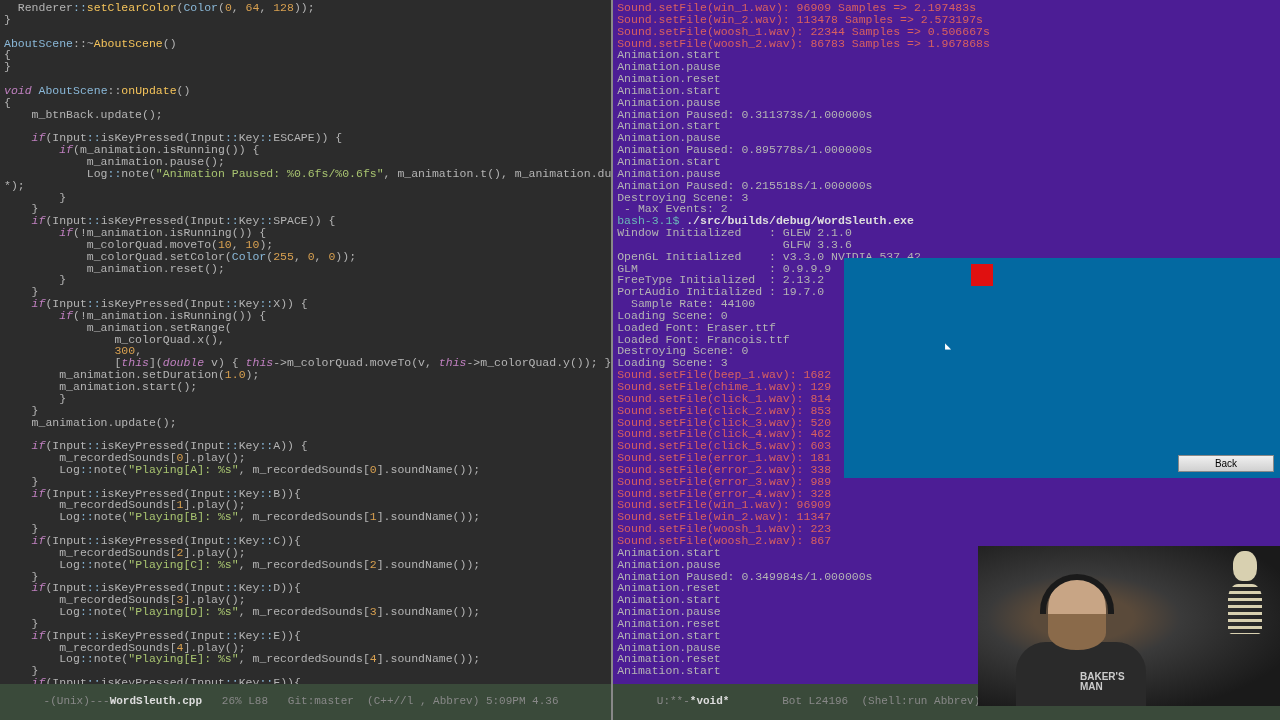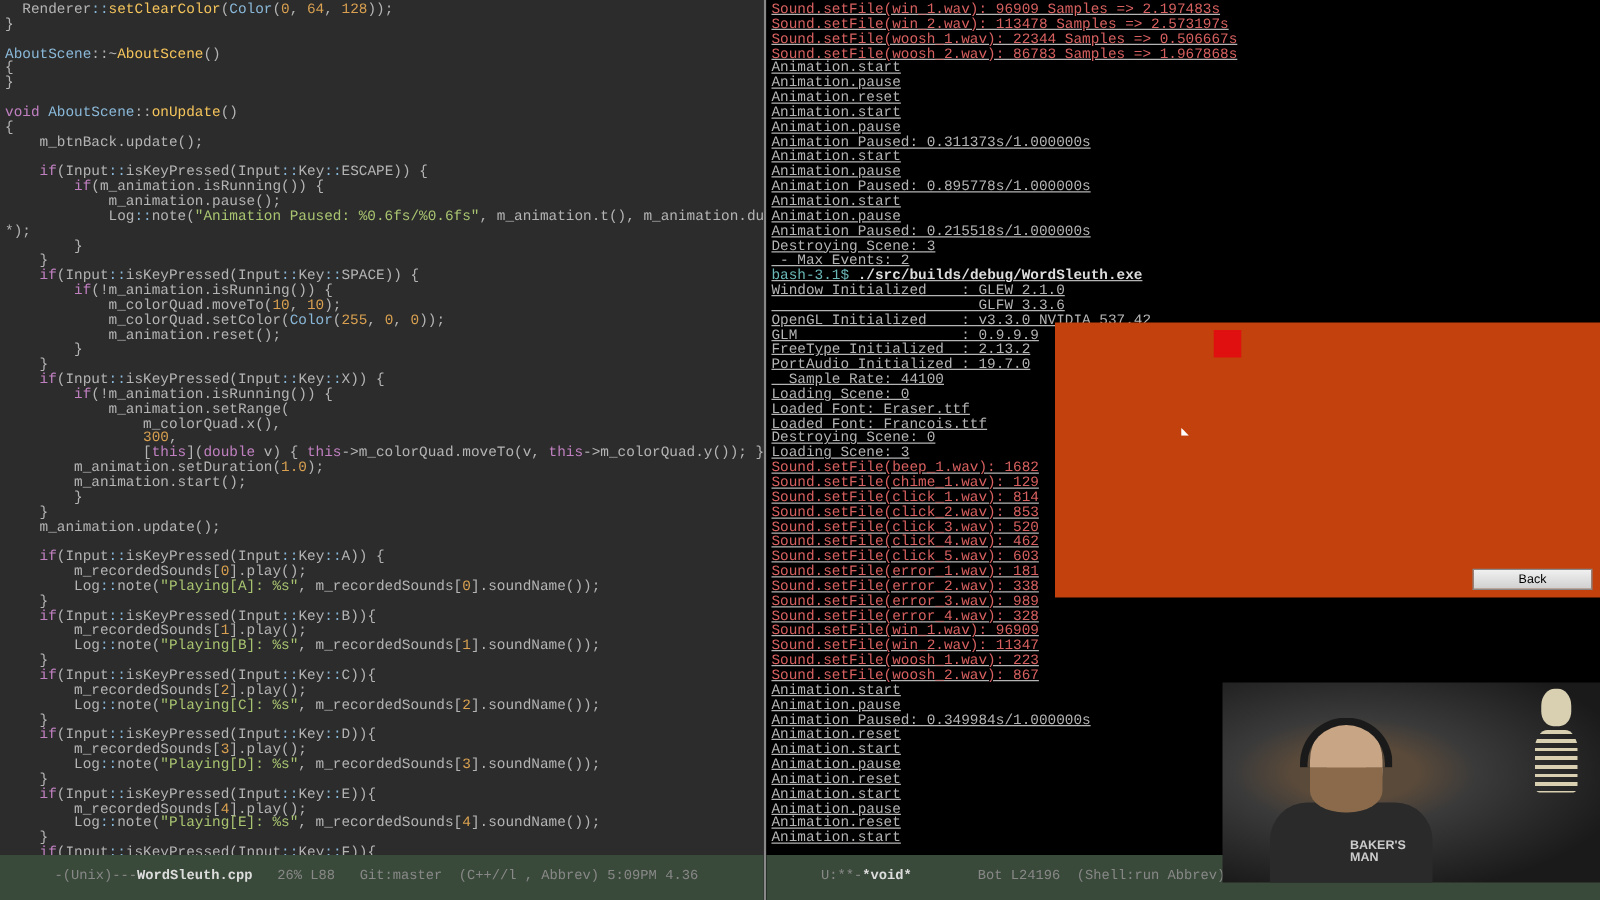--- a/index.html
+++ b/index.html
@@ -9,24 +9,24 @@
   font-size: 11.5px;
   line-height: 1.03;
   color: #b4b4b4;
   overflow: hidden;
   width: 1280px;
   height: 720px;
 }
 .container { display: flex; height: 100%; }
 .left-pane { width: 638px; height: 100%; background: #2c2c2c; overflow: hidden; position: relative; }
 .divider { width: 2px; background: #888; height: 100%; }
-.right-pane { width: 696px; height: 100%; background: #000000; overflow: hidden; position: relative; text-decoration: underline; }
+.right-pane { width: 696px; height: 100%; background: #4c1d95; overflow: hidden; position: relative; }
 .code-area { padding: 2px 4px; white-space: pre; }
 .term-area { padding: 2px 4px; white-space: pre; }
-.kw { color: #c080c0; }
+.kw { color: #c080c0; font-style: italic; }
 .type { color: #8ab8d8; }
 .fn { color: #f5c45b; }
 .str { color: #a8c470; }
 .num { color: #d8a050; }
 .scope { color: #8ab8d8; }
 .modeline {
   position: absolute;
   bottom: 0;
   left: 0;
   right: 0;
@@ -39,21 +39,21 @@
 .modeline .fname { color: #ddd; font-weight: bold; }
 .red { color: #d86060; }
 .prompt { color: #6ab8b8; margin-top: 40px; }
 .path { color: #ddd; font-weight: bold; }
 .game-window {
   position: absolute;
   top: 258px;
   left: 844px;
   width: 436px;
   height: 220px;
-  background: #c2410c;
+  background: #0369a1;
   z-index: 10;
 }
 .red-square {
   position: absolute;
   top: 6px;
   left: 127px;
   width: 22px;
   height: 22px;
   background: #e01010;
 }

